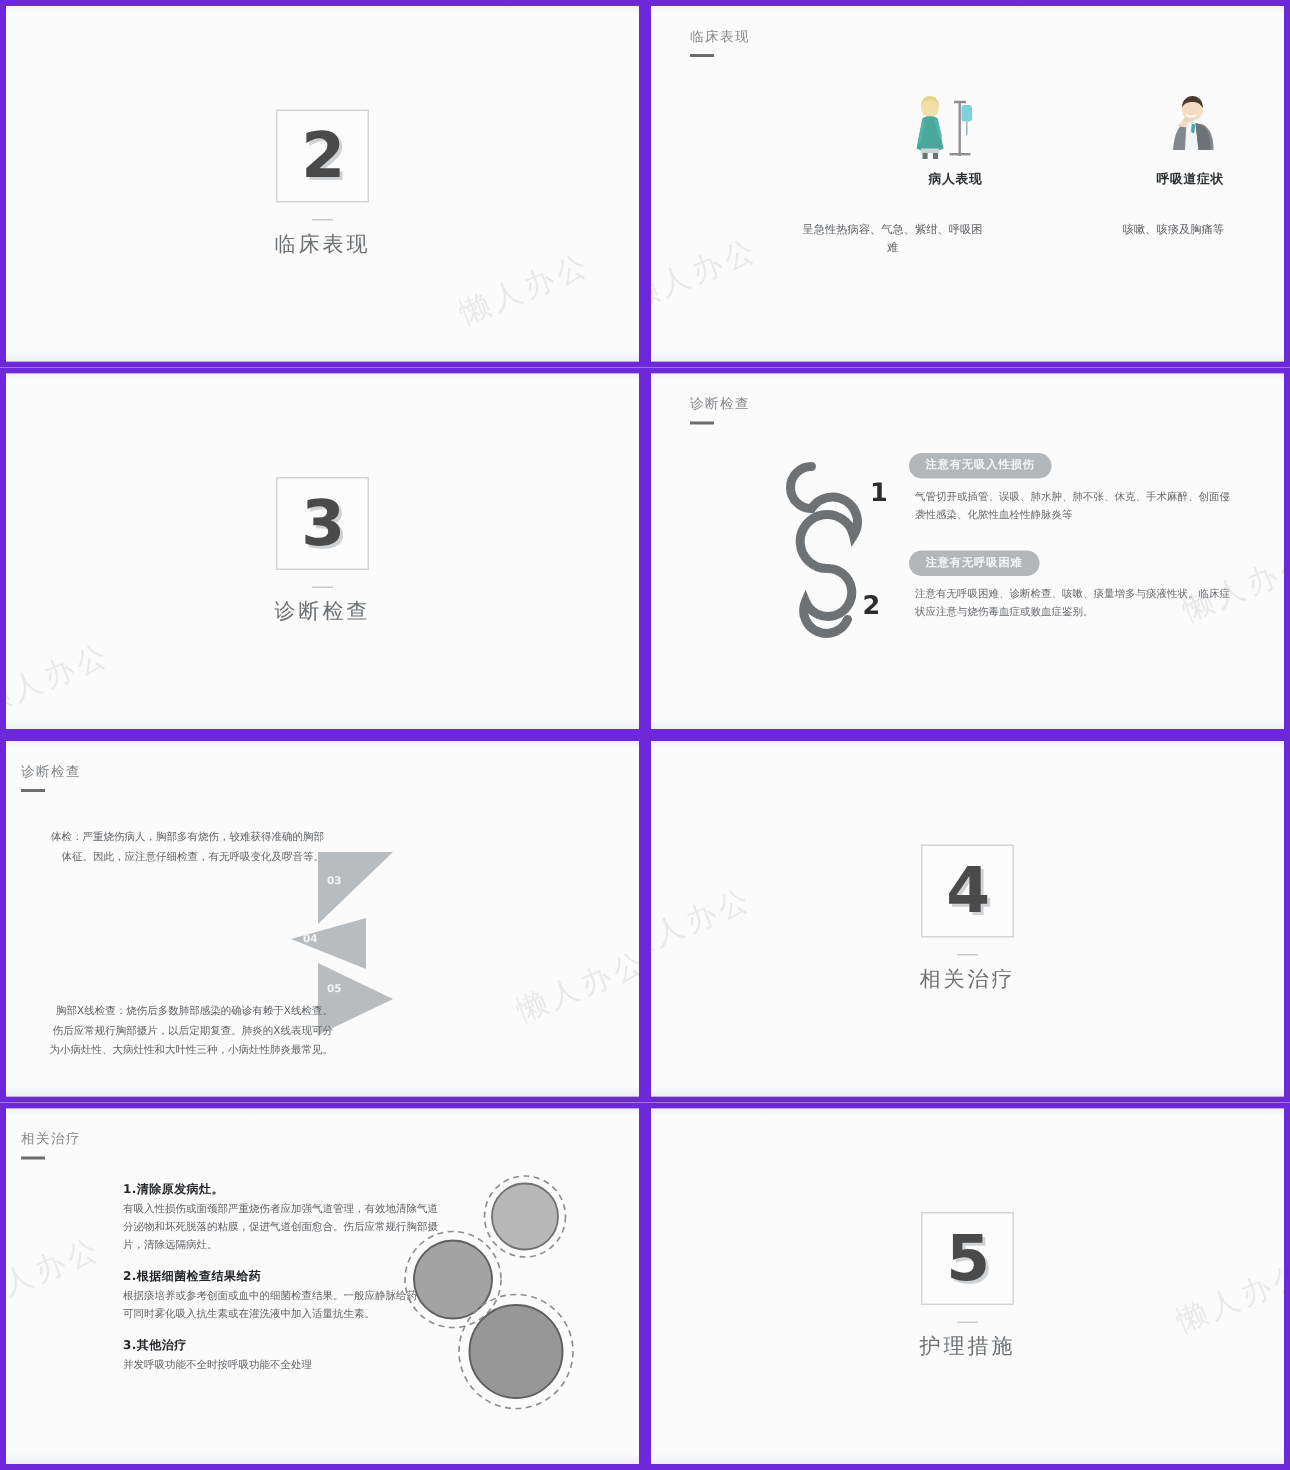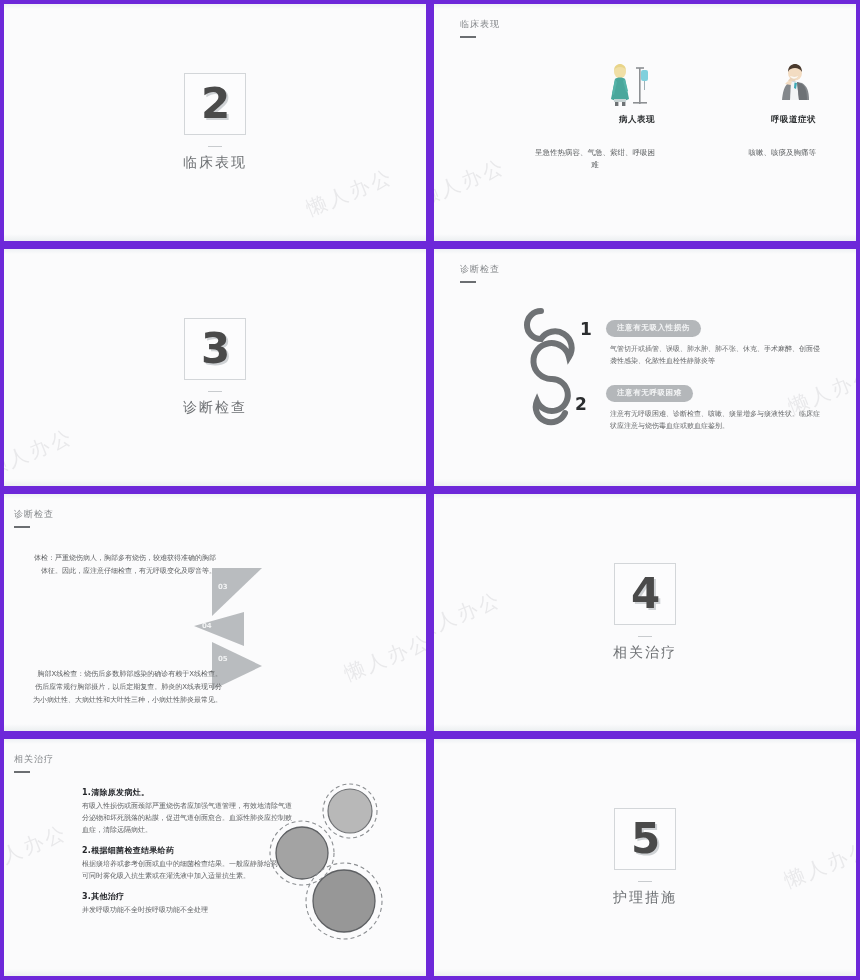--- a/index.html
+++ b/index.html
@@ -64,21 +64,21 @@
   .col{flex:1;display:flex;flex-direction:column;align-items:flex-end;}
   .figwrap{height:46px;display:flex;align-items:flex-end;justify-content:center;}
   .col .h{font-size:8.5px;font-weight:700;color:#2e3133;margin-top:6px;letter-spacing:.5px;}
   .col .b{font-size:7.5px;color:#5e6163;line-height:1.55;text-align:center;margin-top:21px;max-width:120px;}
 
   
   .scurve{position:absolute;left:75px;top:52px;}
   .snum{position:absolute;font-size:17px;font-weight:700;color:#2b2d2f;}
   .snum.n1{left:146px;top:70px;}
   .snum.n2{left:141px;top:145px;}
-  .sblocks{position:absolute;left:172px;top:66px;width:218px;}
+  .sblocks{position:absolute;left:172px;top:48px;width:218px;}
   .pill{
     display:inline-block;background:#b4b7ba;color:#f3f4f5;
     font-size:7.5px;font-weight:700;letter-spacing:.6px;
     padding:3.5px 11px;border-radius:9px;
   }
   .ptext{font-size:7px;color:#67696b;line-height:1.75;margin:6px 0 0 4px;}
   .sblocks .grp2{margin-top:13px;}
 
   
   .arrows{position:absolute;left:0;top:0;width:430px;height:245px;pointer-events:none;}
@@ -235,21 +235,21 @@
   </div>
 
   <div class="slide">
     <div class="shead" style="left:10px;">
       <div class="t">相关治疗</div>
       <div class="u"></div>
     </div>
 
     <div class="tlist">
       <h4>1.清除原发病灶。</h4>
-      <p>有吸入性损伤或面颈部严重烧伤者应加强气道管理，有效地清除气道分泌物和坏死脱落的粘膜，促进气道创面愈合。血源性肺炎应控制败血症，清除远隔病灶。</p>
+      <p>有吸入性损伤或面颈部严重烧伤者应加强气道管理，有效地清除气道分泌物和坏死脱落的粘膜，促进气道创面愈合。伤后应常规行胸部摄片，清除远隔病灶。</p>
       <h4>2.根据细菌检查结果给药</h4>
       <p>根据痰培养或参考创面或血中的细菌检查结果。一般应静脉给药，也可同时雾化吸入抗生素或在灌洗液中加入适量抗生素。</p>
       <h4>3.其他治疗</h4>
       <p>并发呼吸功能不全时按呼吸功能不全处理</p>
     </div>
 
     <div class="gears">
       <svg width="130" height="160" viewBox="0 0 130 160">
         <g fill="none" stroke="#8b8e91" stroke-width="1.1">
 

